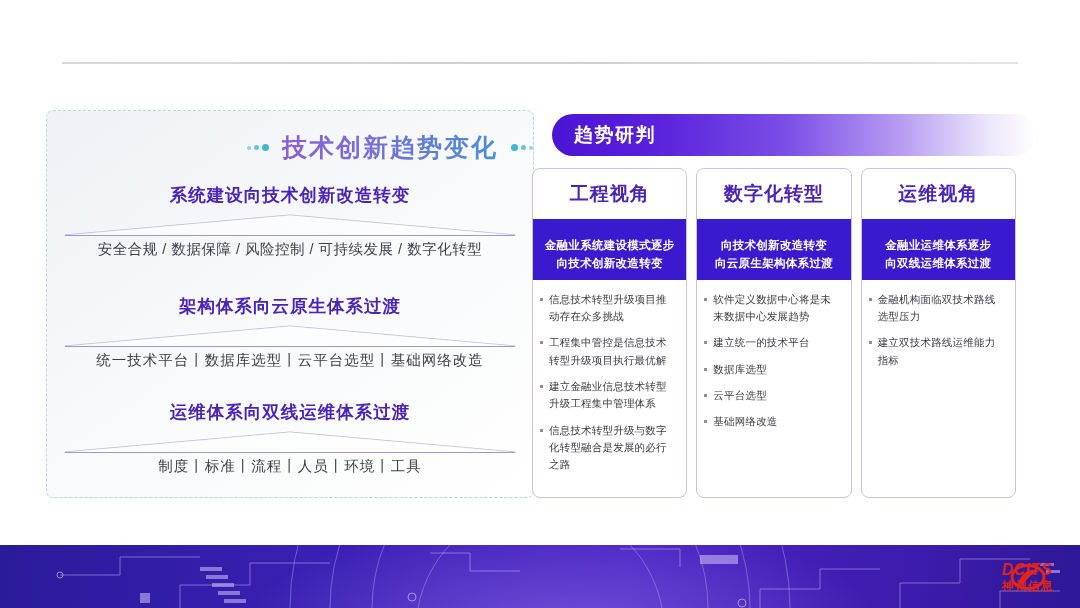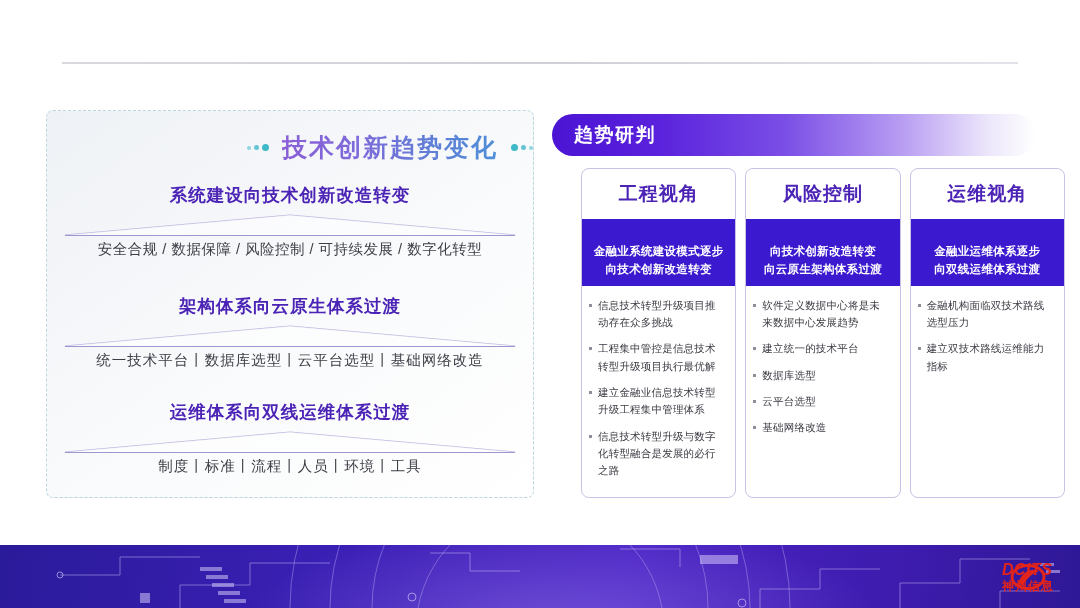--- a/index.html
+++ b/index.html
@@ -65,34 +65,34 @@
   .banner{
     position:absolute;left:552px;top:114px;width:484px;height:42px;
     border-radius:21px;
     background:linear-gradient(90deg,#4b14d4 0%,#5a22dc 22%,#7a4ee6 48%,#b79cf2 72%,#ece6fb 90%,#ffffff 100%);
   }
   .banner-label{
     position:absolute;left:22px;top:50%;transform:translateY(-50%);
     color:#ffffff;font-size:19px;font-weight:bold;letter-spacing:1.5px;white-space:nowrap;
   }
 
-  .cards{position:absolute;left:581px;top:168px;width:484px;height:330px;
+  .cards{position:absolute;left:532px;top:168px;width:484px;height:330px;
          display:flex;gap:9px;}
   .card{
     flex:1;display:flex;flex-direction:column;
     border:1.5px solid #c9c2e6;border-radius:8px;
     background:#ffffff;overflow:hidden;box-sizing:border-box;
   }
   .card-title{
     height:50px;display:flex;align-items:center;justify-content:center;
     font-size:19px;font-weight:bold;color:#4b23b5;letter-spacing:1px;white-space:nowrap;
   }
   .card-band{
     background:#3b19cf;color:#ffffff;
-    padding:24px 4px 7px;text-align:center;
+    padding:18px 4px 7px;text-align:center;
     font-size:11.5px;line-height:1.55;letter-spacing:.3px;font-weight:bold;
   }
   .card-band span{display:block;}
   .card-body{flex:1;padding:11px 9px 8px 7px;}
   .bullet{
     display:flex;gap:6px;margin-bottom:9px;
     font-size:10.5px;line-height:1.65;color:#3b3b44;letter-spacing:.2px;
   }
   .bullet .bdot{
     flex:0 0 auto;width:3px;height:3px;background:#8e8e99;
@@ -207,21 +207,21 @@
           <span class="btxt">建立金融业信息技术转型升级工程集中管理体系</span>
         </div>
         <div class="bullet">
           <span class="bdot"></span>
           <span class="btxt">信息技术转型升级与数字化转型融合是发展的必行之路</span>
         </div>
       </div>
     </div>
 
     <div class="card">
-      <div class="card-title">风险控制</div>
+      <div class="card-title">数字化转型</div>
       <div class="card-band">
         <span>向技术创新改造转变</span>
         <span>向云原生架构体系过渡</span>
       </div>
       <div class="card-body">
         <div class="bullet">
           <span class="bdot"></span>
           <span class="btxt">软件定义数据中心将是未来数据中心发展趋势</span>
         </div>
         <div class="bullet">

